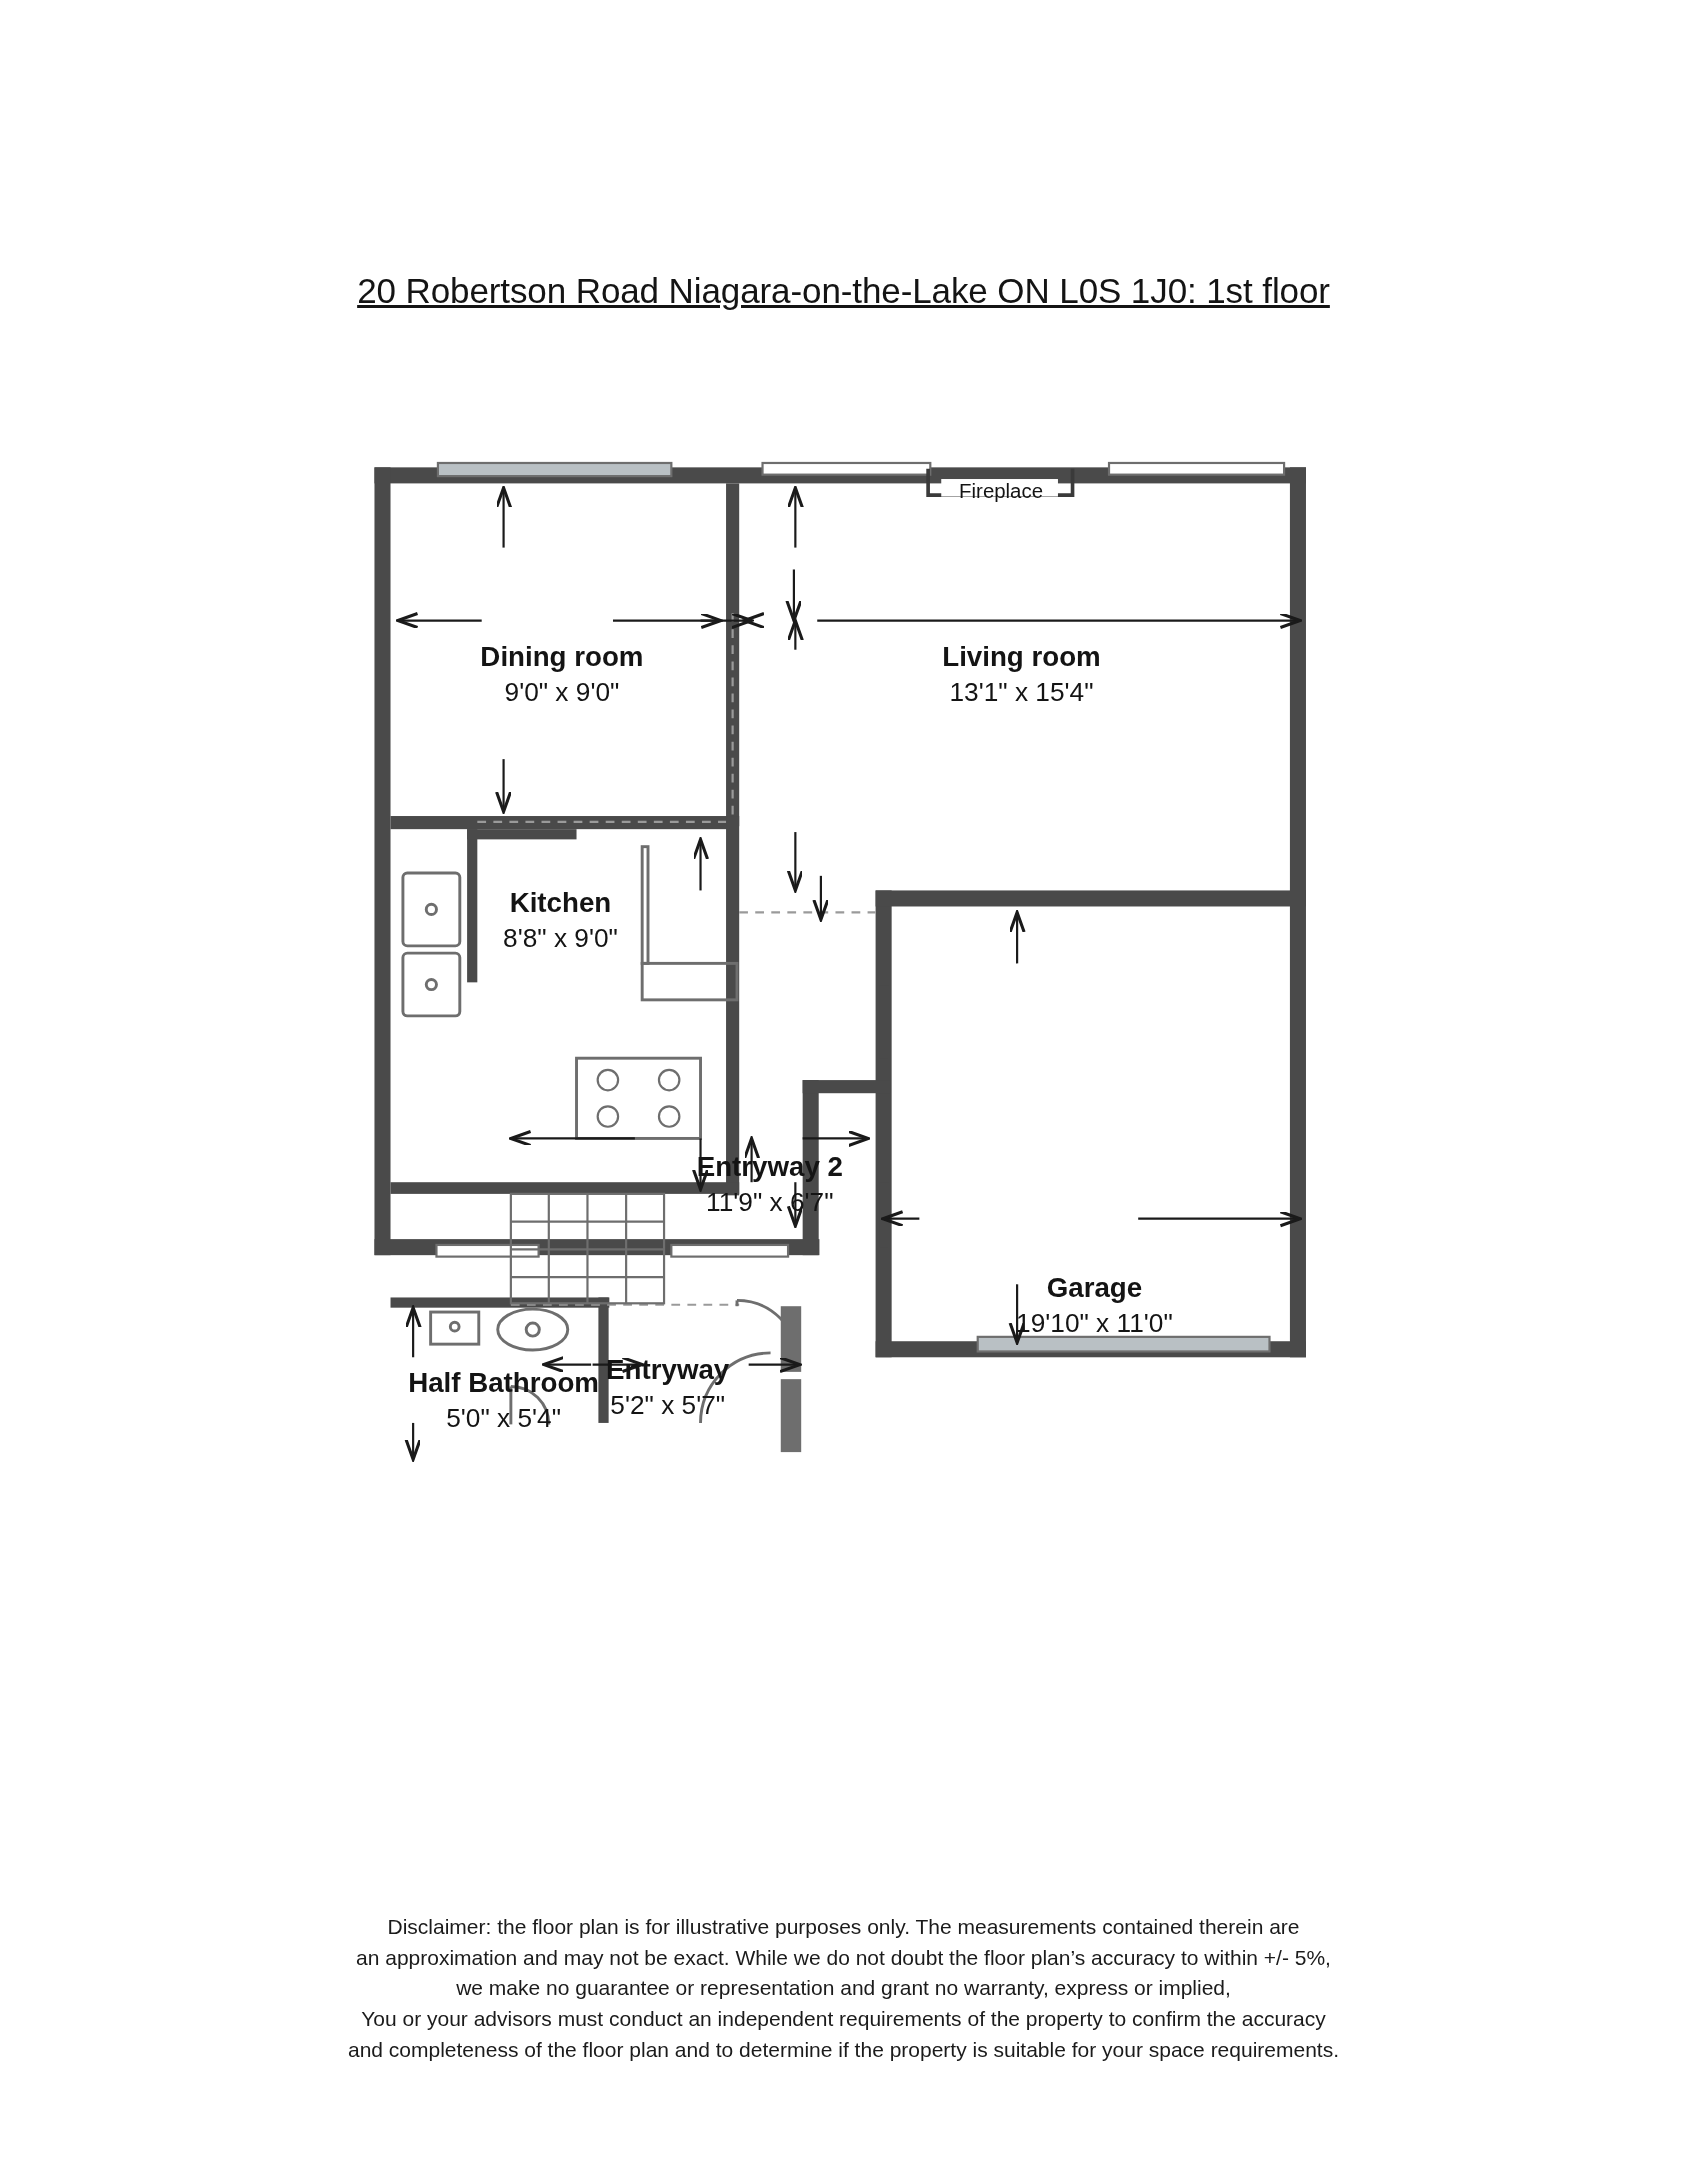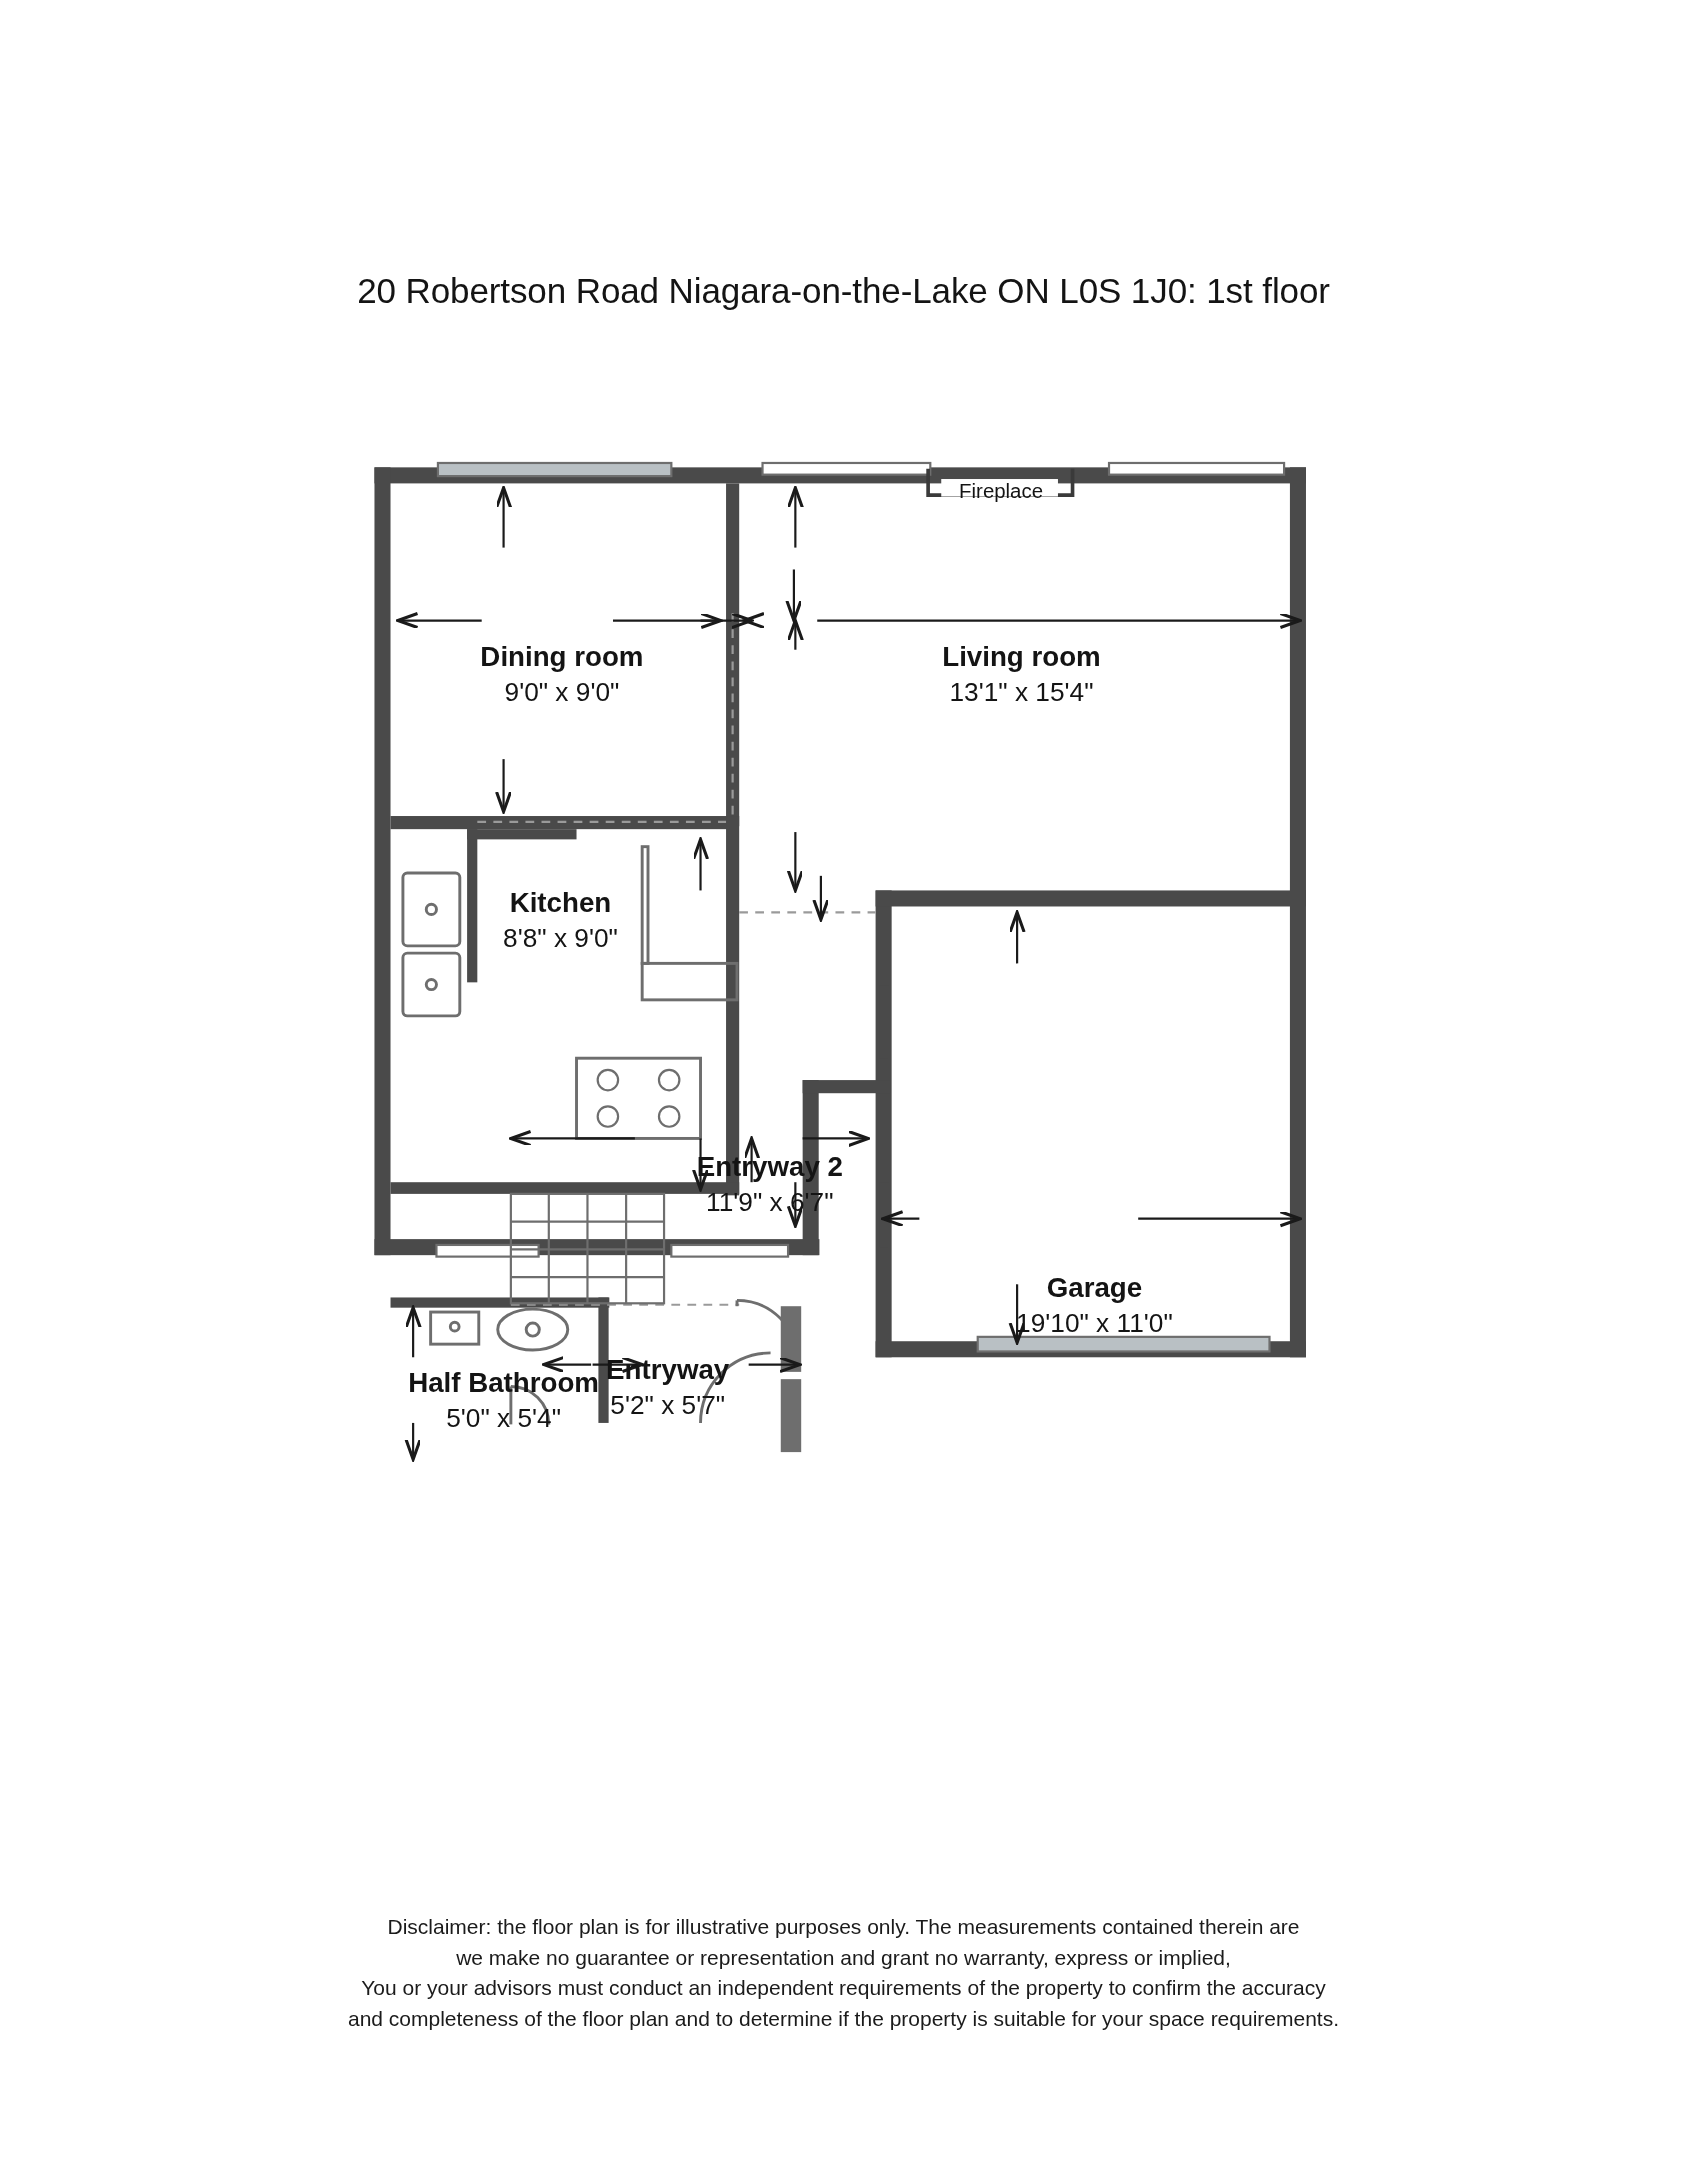--- a/index.html
+++ b/index.html
@@ -18,20 +18,21 @@
   #page-title {
     position: absolute;
     top: 271px;
     left: 0;
     width: 1687px;
     text-align: center;
     font-size: 35px;
     font-weight: 400;
     letter-spacing: -0.1px;
     color: #141414;
+    text-decoration: underline;
   }
 
   
   #plan {
     position: absolute;
     left: 0;
     top: 409px;
     width: 1687px;
     height: 1313px;
   }
@@ -234,17 +235,18 @@
       <text x="915" y="1330" font-size="38" font-weight="bold">Entryway</text>
       <text x="915" y="1378" font-size="36">5'2" x 5'7"</text>
     </g>
   </g>
 
 </svg>
 </div>
 
 <div id="disclaimer">
   <div>Disclaimer: the floor plan is for illustrative purposes only. The measurements contained therein are</div>
+  <div>an approximation and may not be exact. While we do not doubt the floor plan’s accuracy to within +/- 5%,</div>
   <div>we make no guarantee or representation and grant no warranty, express or implied,</div>
   <div>You or your advisors must conduct an independent requirements of the property to confirm the accuracy</div>
   <div>and completeness of the floor plan and to determine if the property is suitable for your space requirements.</div>
 </div>
 
 
 </body></html>

